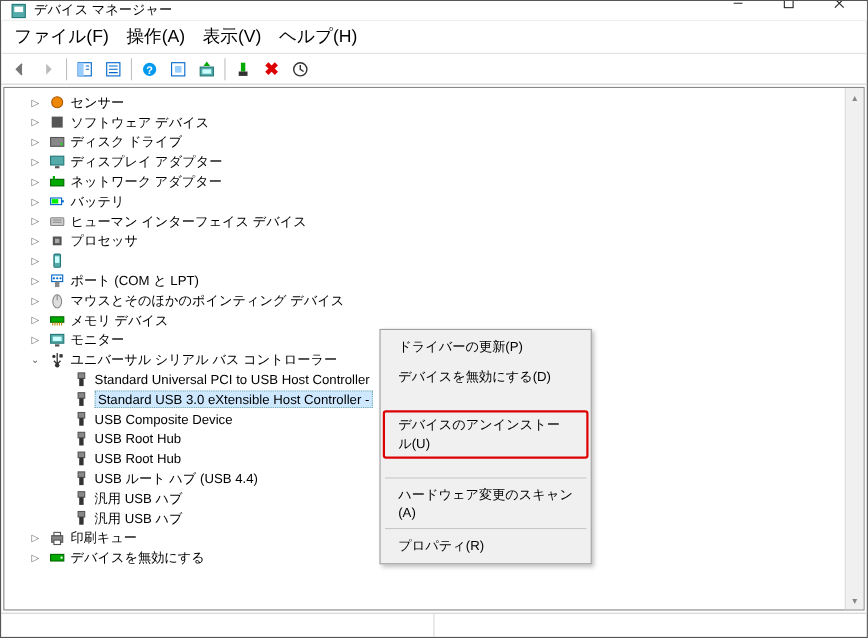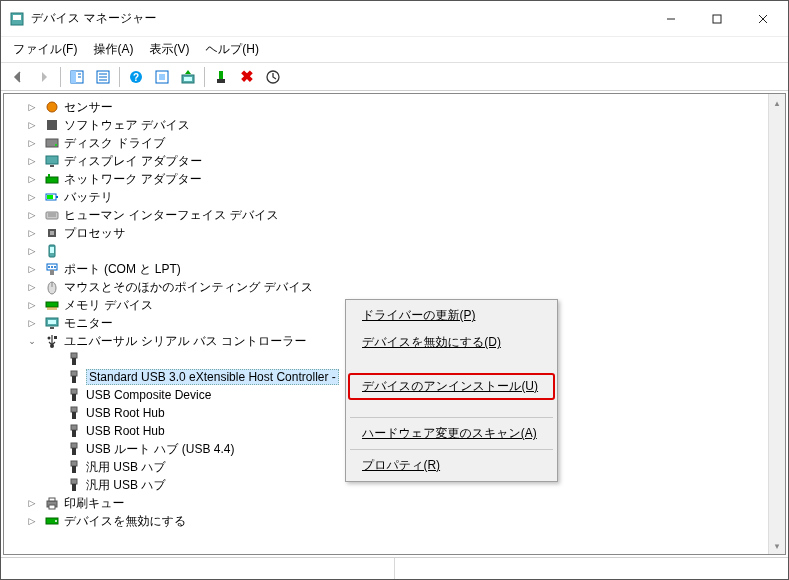--- a/index.html
+++ b/index.html
@@ -8,23 +8,23 @@
     font-size: 12px;
     background: #fff;
     width: 789px;
     height: 580px;
     border: 1px solid #555;
     display: flex;
     flex-direction: column;
     overflow: hidden;
   }
   .titlebar {
-    height: 36px;
-    display: flex;
-    align-items: center;
+    height: 18px;
+    display: flex;
+    align-items: flex-end;
     padding: 0 2px 0 8px;
     background: #fff;
     border-bottom: 1px solid #eee;
   }
   .titlebar .icon { width: 16px; height: 16px; margin-right: 6px; }
   .titlebar .title { flex: 1; font-size: 12px; }
   .win-btns { display: flex; }
   .win-btn {
     width: 46px; height: 30px;
     display: flex; align-items: center; justify-content: center;
@@ -33,21 +33,21 @@
   }
   .win-btn svg { width: 10px; height: 10px; stroke: #222; }
 
   .menubar {
     display: flex;
     padding: 2px 4px;
     border-bottom: 1px solid #e0e0e0;
   }
   .menubar .menu {
     padding: 2px 8px;
-    font-size: 12px;
+    font-size: 16px;
   }
   .toolbar {
     height: 28px;
     display: flex;
     align-items: center;
     padding: 0 4px;
     border-bottom: 1px solid #d0d0d0;
     gap: 0;
   }
   .tool-btn {
@@ -115,27 +115,26 @@
     height: 17px;
     display: flex; align-items: center; justify-content: center;
     color: #888; font-size: 9px;
   }
   .scroll-arrow.down { position: absolute; bottom: 0; width: 100%; }
 
   .context-menu {
     position: absolute;
     left: 345px;
     top: 299px;
-    width: 213px;
+    width: 193px;
     background: #f0f0f0;
     border: 1px solid #a0a0a0;
     box-shadow: 2px 2px 4px rgba(0,0,0,0.25);
     padding: 2px;
     font-size: 12px;
-    text-decoration: underline;
   }
   .context-menu .mitem {
     padding: 5px 14px;
   }
   .context-menu .msep {
     height: 1px;
     background: #c8c8c8;
     margin: 2px 2px;
   }
   .context-menu .highlight {
@@ -412,20 +411,21 @@
         </span>
         <span class="label">ユニバーサル シリアル バス コントローラー</span>
       </div>
       <div class="node child">
         <span class="dicon">
           <svg viewBox="0 0 16 16">
             <rect x="5" y="2" width="6" height="5" fill="#888" stroke="#555"></rect>
             <rect x="6" y="7" width="4" height="7" fill="#333"></rect>
           </svg>
         </span>
+        <span class="label">Standard Universal PCI to USB Host Controller</span>
       </div>
       <div class="node child selected">
         <span class="dicon">
           <svg viewBox="0 0 16 16">
             <rect x="5" y="2" width="6" height="5" fill="#888" stroke="#555"></rect>
             <rect x="6" y="7" width="4" height="7" fill="#333"></rect>
           </svg>
         </span>
         <span class="label">Standard USB 3.0 eXtensible Host Controller -</span>
       </div>

